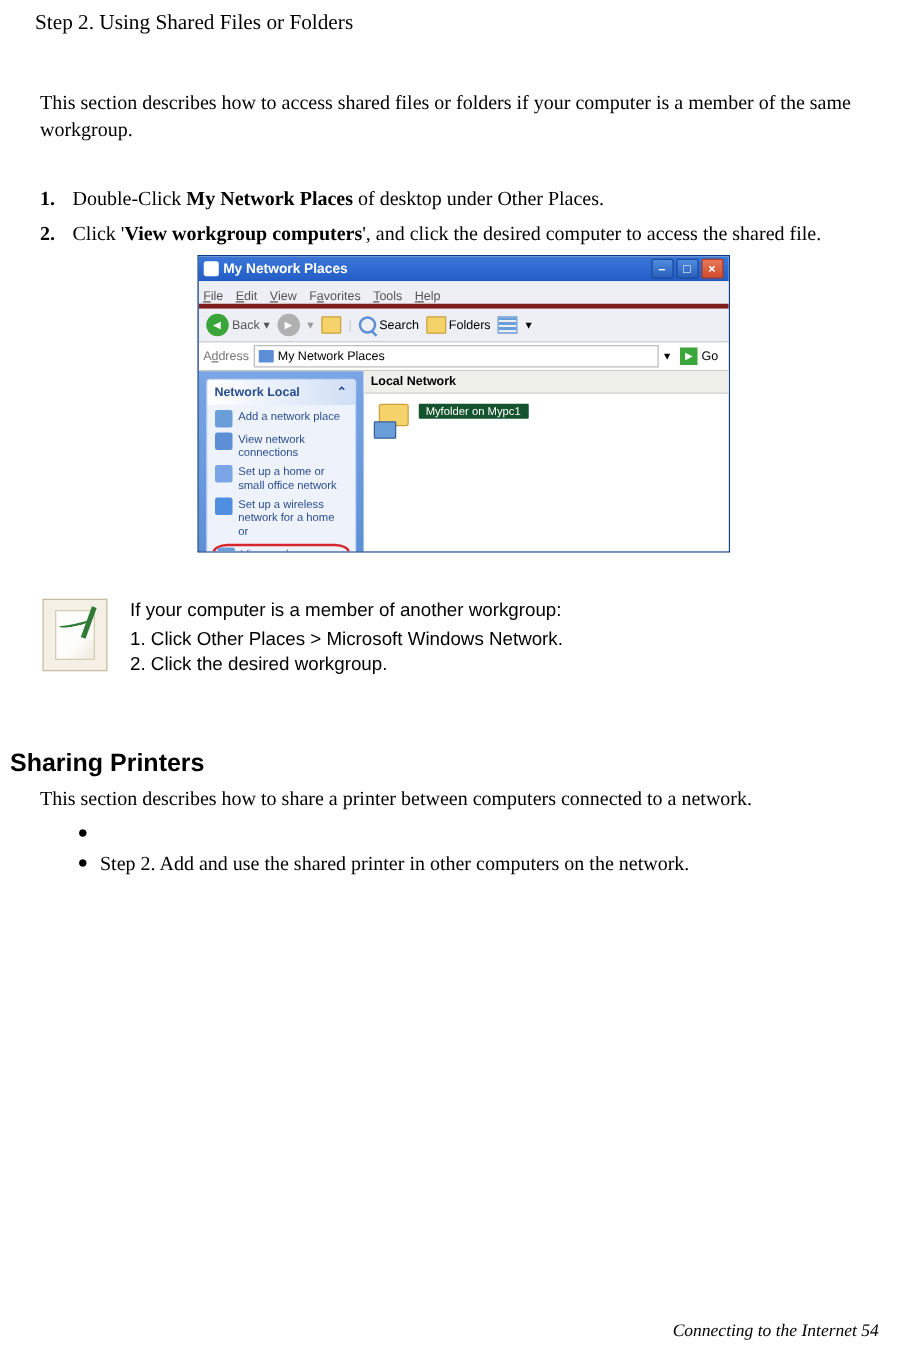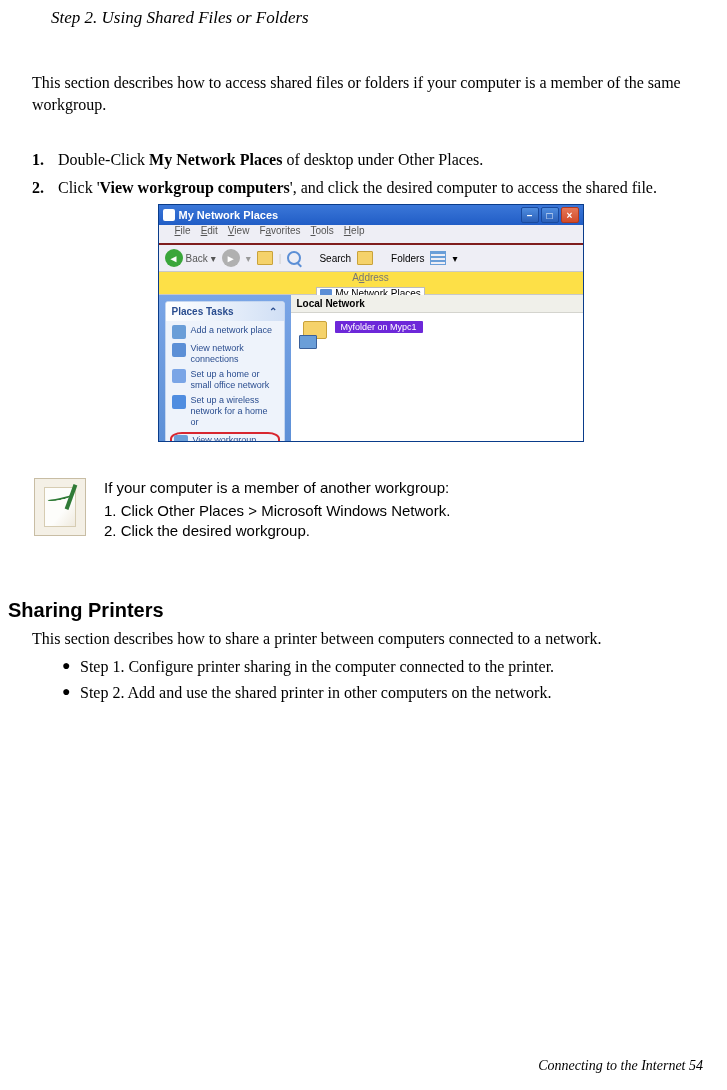--- a/index.html
+++ b/index.html
@@ -8,24 +8,22 @@
       width: 727px;
       height: 1090px;
       margin: 0;
       padding: 0;
       background: white;
       color: black;
       position: relative;
       box-sizing: border-box;
     }
     .page-header-title {
-      font-style: italic;
       font-size: 17px;
-      padding: 8px 0 0 7px;
-      margin-left: 44px;
+      padding: 8px 0 0 28px;
     }
     .content {
       padding: 0 18px 0 32px;
     }
     .intro-block {
       margin-top: 44px;
       line-height: 1.35;
     }
     .steps {
       margin-top: 34px;
@@ -102,25 +100,25 @@
       font-weight: bold;
     }
     .win-title-btn.close {
       background: linear-gradient(to bottom,#e67757,#d24b2a);
       border-color: #b33a1f;
     }
     .win-menubar {
       background: #eeeef5;
       height: 18px;
       display: flex;
-      align-items: flex-start;
-      padding: 0 16px;
+      align-items: flex-end;
+      padding: 0 4px;
       gap: 10px;
       color: #555;
-      border-bottom: 2px solid #7f1d1d;
+      border-bottom: 4px solid #7f1d1d;
     }
     .menu-ul {
       text-decoration: underline;
     }
     .win-toolbar {
       background: #eeeef5;
       height: 26px;
       display: flex;
       align-items: center;
       padding: 0 6px;
@@ -142,21 +140,21 @@
       justify-content: center;
       font-size: 10px;
       color: white;
     }
     .nav-green { background: #3aa63a; }
     .nav-gray  { background: #b0b0b0; }
     .tb-sep { color: #999; }
     .tb-btn {
       display: flex;
       align-items: center;
-      gap: 18px;
+      gap: 2px;
     }
     .folder-ico {
       width: 14px;
       height: 12px;
       background: #f5d26a;
       border: 1px solid #c9a23a;
       border-radius: 1px;
     }
     .search-ico {
       width: 14px;
@@ -176,28 +174,27 @@
       right: -3px;
       transform: rotate(45deg);
     }
     .grid-ico {
       width: 14px;
       height: 12px;
       background: repeating-linear-gradient(to bottom,#6a9ed8 0 2px,transparent 2px 4px);
       border: 1px solid #6a9ed8;
     }
     .win-addressbar {
-      background: #fde047;
+      background: #ffffff;
       height: 22px;
       display: flex;
       align-items: center;
       padding: 0 4px;
       border-bottom: 1px solid #c8c8c8;
       gap: 4px;
-      flex-direction: column;
     }
     .addr-label { color: #777; }
     .addr-field {
       flex: 1;
       background: white;
       border: 1px solid #bcbcbc;
       height: 16px;
       display: flex;
       align-items: center;
       padding: 0 3px;
@@ -322,21 +319,21 @@
       position: absolute;
       bottom: 2px;
       left: 0;
       width: 16px;
       height: 12px;
       background: #6a9ed8;
       border: 1px solid #3a609a;
       border-radius: 1px;
     }
     .share-label {
-      background: #6d28d9;
+      background: #14532d;
       color: white;
       padding: 1px 6px;
       font-size: 9px;
       border-radius: 1px;
       white-space: nowrap;
     }
     .info-block {
       display: flex;
       align-items: flex-start;
       gap: 18px;
@@ -494,21 +491,21 @@
         <span>▾</span>
         <div class="go-btn">
           <div class="go-arrow">►</div>
           <span>Go</span>
         </div>
       </div>
       <div class="win-body">
         <div class="task-panel">
           <div class="task-box">
             <div class="task-header">
-              <span>Places Tasks</span>
+              <span>Network Local</span>
               <span>⌃</span>
             </div>
             <div class="task-items">
               <div class="task-item">
                 <div class="ti-ico ico-place"></div>
                 <span>Add a network place</span>
               </div>
               <div class="task-item">
                 <div class="ti-ico ico-net"></div>
                 <span>View network connections</span>
@@ -557,21 +554,20 @@
       <div>1. Click Other Places &gt; Microsoft Windows Network.</div>
       <div>2. Click the desired workgroup.</div>
     </div>
   </div>
 
   <div class="section-h2">Sharing Printers</div>
   <div class="section-intro">This section describes how to share a printer between computers connected to a network.</div>
 
   <div class="bullet-row">
     <div class="bullet-dot">●</div>
-    <div>Step 1. Configure printer sharing in the computer connected to the printer.</div>
   </div>
   <div class="bullet-row">
     <div class="bullet-dot">●</div>
     <div>Step 2. Add and use the shared printer in other computers on the network.</div>
   </div>
 </div>
 
 <div class="footer">Connecting to the Internet   54</div>
 
 </body></html>

